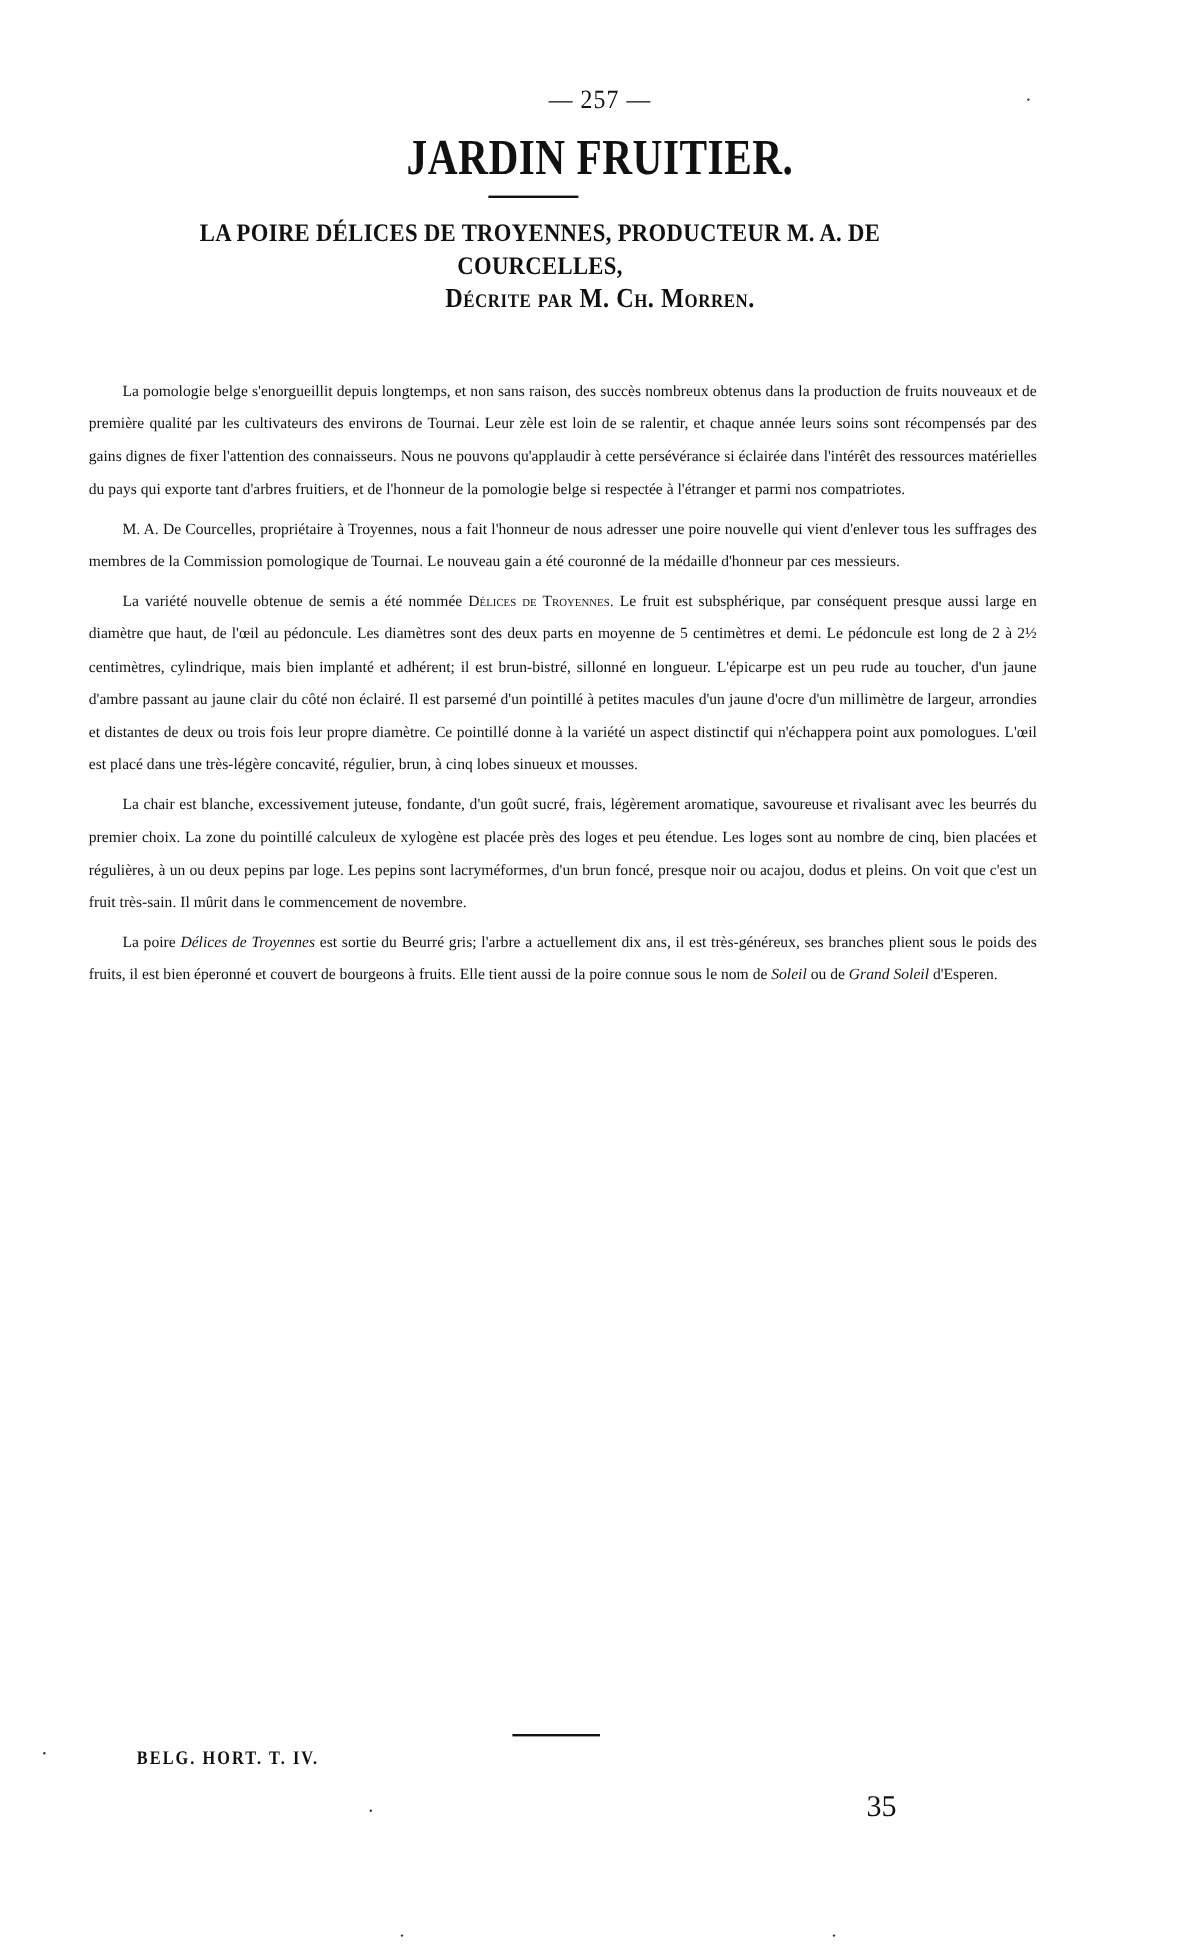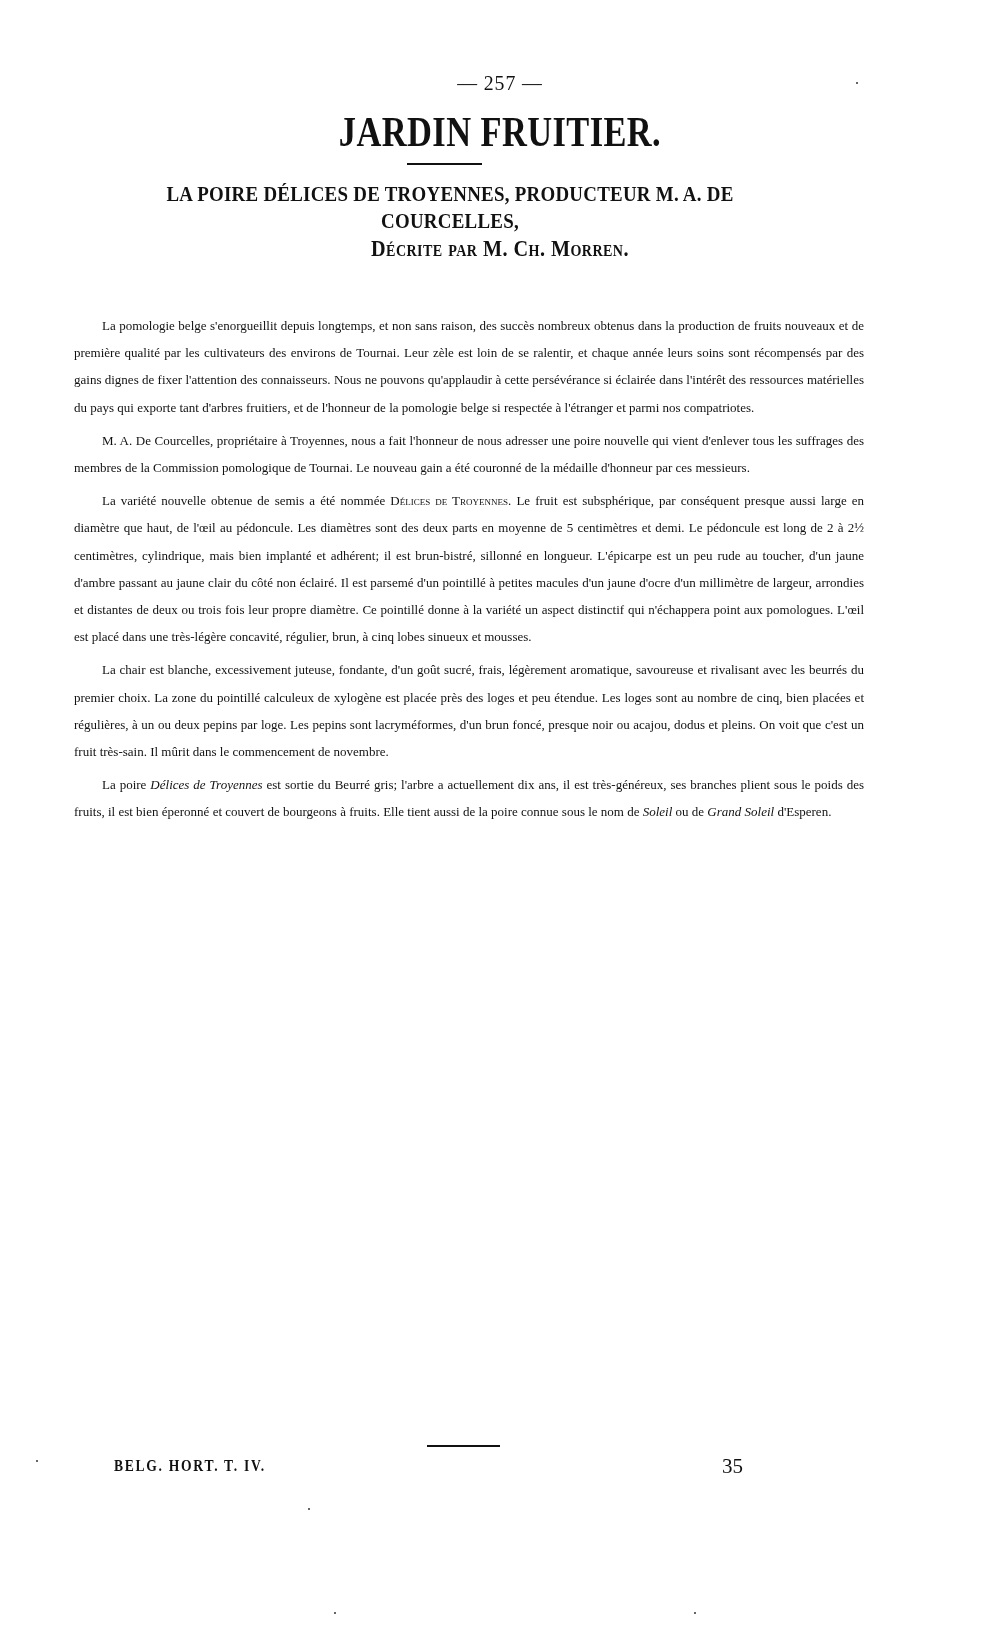--- a/index.html
+++ b/index.html
@@ -40,22 +40,22 @@
     .it { font-style: italic; }
     .rule-bottom {
       position: absolute; top: 1445px; left: 427px; width: 73px; height: 2px; background: #111;
     }
     .footer-left {
       position: absolute; top: 1457px; left: 114px;
       font-size: 16px; letter-spacing: 2px; font-weight: bold;
       transform: scaleX(0.85); transform-origin: left;
     }
     .footer-right {
-      position: absolute; top: 1454px; left: 722px;
-      font-size: 21px;
+      position: absolute; top: 1492px; left: 722px;
+      font-size: 25px;
     }
     .speck { position: absolute; width: 2px; height: 2px; background: #333; border-radius: 1px; }
   </style>
 </head>
 <body>
 
 <div class="page">
   <div class="page-number">— 257 —</div>
   <div class="section-title">JARDIN FRUITIER.</div>
   <div class="rule-top"></div>

